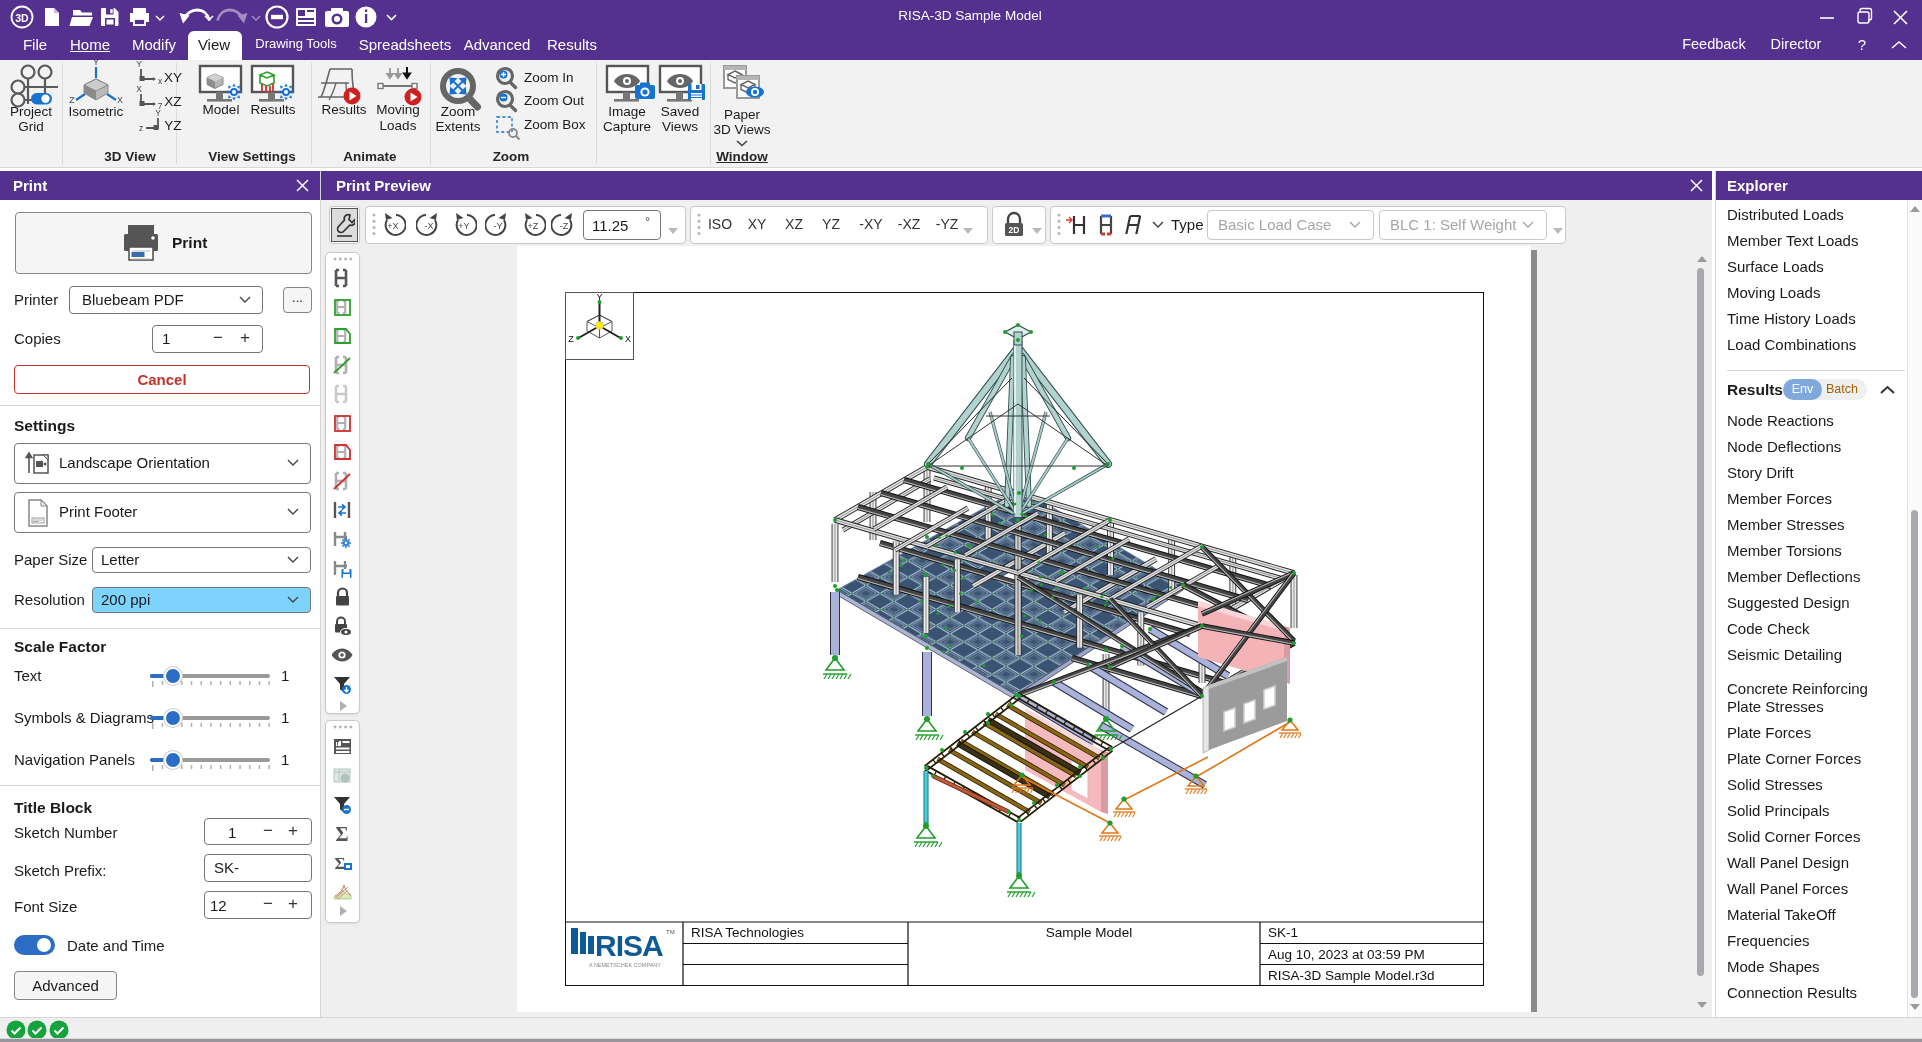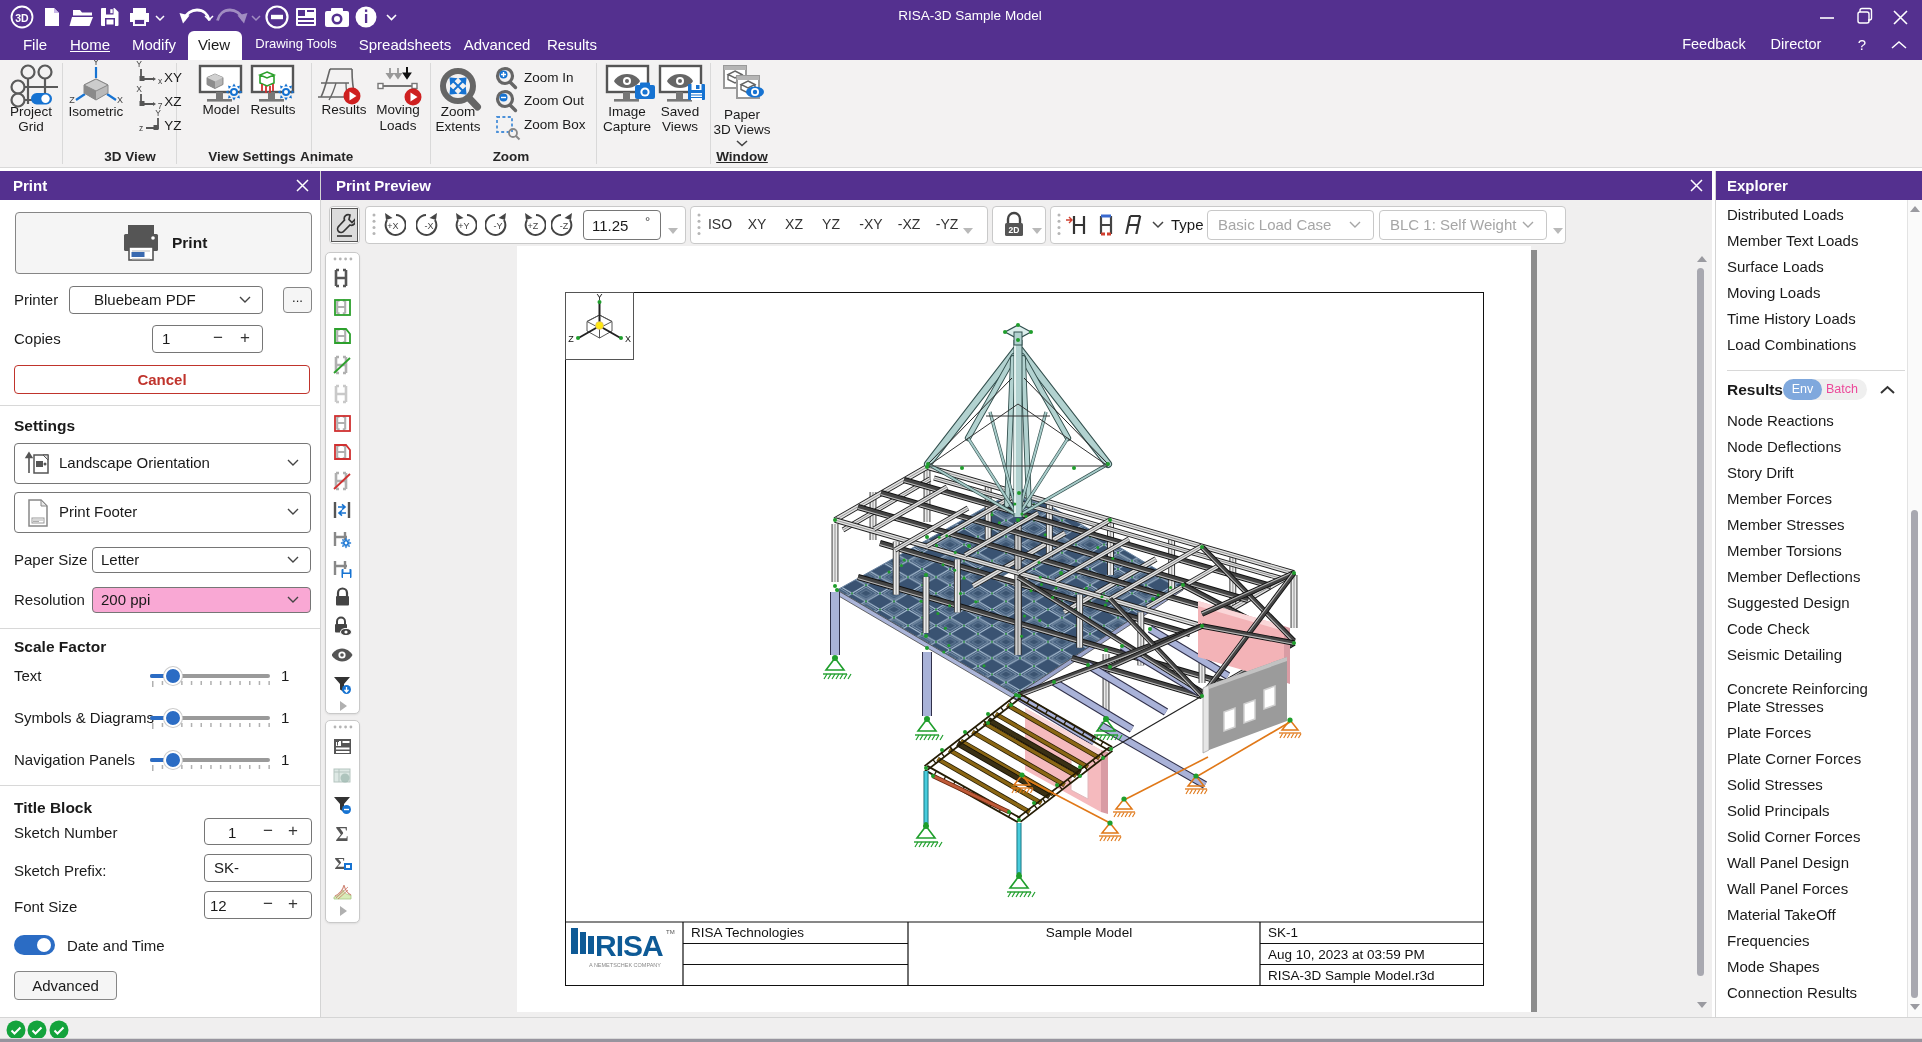--- a/index.html
+++ b/index.html
@@ -89,21 +89,21 @@
   </svg>
 <div class="abs" style="left:0;top:60px;width:1922px;height:108px;background:#f3f2f2;border-bottom:1px solid #d9d9d9;"></div>
 <div class="abs" style="left:62px;top:63px;width:1px;height:101px;background:#d9d9d9;"></div>
 <div class="abs" style="left:176px;top:63px;width:1px;height:101px;background:#d9d9d9;"></div>
 <div class="abs" style="left:311px;top:63px;width:1px;height:101px;background:#d9d9d9;"></div>
 <div class="abs" style="left:430px;top:63px;width:1px;height:101px;background:#d9d9d9;"></div>
 <div class="abs" style="left:596px;top:63px;width:1px;height:101px;background:#d9d9d9;"></div>
 <div class="abs" style="left:710px;top:63px;width:1px;height:101px;background:#d9d9d9;"></div>
 <div class="abs" style="left:60px;top:149px;width:140px;text-align:center;font-size:13.5px;font-weight:bold;color:#262626;">3D View</div>
 <div class="abs" style="left:182px;top:149px;width:140px;text-align:center;font-size:13.5px;font-weight:bold;color:#262626;">View Settings</div>
-<div class="abs" style="left:300px;top:149px;width:140px;font-size:13.5px;font-weight:bold;color:#262626;">Animate</div>
+<div class="abs" style="left:300px;top:149px;width:140px;text-align:center;font-size:13.5px;font-weight:bold;color:#262626;">Animate</div>
 <div class="abs" style="left:441px;top:149px;width:140px;text-align:center;font-size:13.5px;font-weight:bold;color:#262626;">Zoom</div>
 <div class="abs" style="left:672px;top:149px;width:140px;text-align:center;font-size:13.5px;font-weight:bold;color:#262626;text-decoration:underline;">Window</div>
 <svg class="abs" style="left:0;top:60px" width="780" height="90" viewBox="0 0 780 90">
 <g id="projgrid" fill="none" stroke="#5a5a5a" stroke-width="2.2">
  <circle cx="28" cy="12" r="6.5"></circle>
       <circle cx="45" cy="12" r="6.5"></circle>
       <circle cx="18" cy="27" r="6.5"></circle>
       <circle cx="18" cy="40" r="6.5"></circle>
  <path d="M28 18 v26 M45 18 v22 M24 27 h34 M24 40 h8"></path>
  <rect x="31" y="33" width="21" height="11.5" rx="5.7" fill="#1673d2" stroke="none"></rect>
@@ -275,21 +275,21 @@
 <svg class="abs" style="left:120px;top:222px" width="42" height="42" viewBox="0 0 42 42">
  <rect x="8" y="3" width="26" height="9" fill="#555"></rect>
  <rect x="4" y="12" width="34" height="17" rx="1.5" fill="#555"></rect>
  <circle cx="33" cy="16" r="1.8" fill="#fff"></circle>
  <rect x="9" y="25" width="24" height="13" fill="#fff" stroke="#555" stroke-width="1.6"></rect>
  <rect x="11.5" y="30" width="13" height="5" fill="#3a6ab0"></rect>
  <path d="M12 29 h18 M12 37 h18" stroke="#bbb" stroke-width="1"></path>
 </svg>
 <div class="abs" style="left:172px;top:234px;font-size:15.5px;font-weight:bold;color:#1a1a1a;">Print</div>
 <div class="itm" style="left:14px;top:291px;">Printer</div>
-<div class="abs" style="left:69px;top:286px;width:194px;height:28px;background:#fff;border:1px solid #767676;border-radius:4px;font-size:15px;color:#1a1a1a;line-height:26px;padding-left:24px;">Bluebeam PDF</div>
+<div class="abs" style="left:69px;top:286px;width:194px;height:28px;background:#fff;border:1px solid #767676;border-radius:4px;font-size:15px;color:#1a1a1a;line-height:26px;padding-left:12px;">Bluebeam PDF</div>
 <svg class="abs" style="left:238px;top:294px" width="14" height="12">
     <path d="M2 3 l5 5 l5 -5" stroke="#444" stroke-width="1.4" fill="none"></path>
   </svg>
 <div class="abs" style="left:283px;top:287px;width:29px;height:26px;background:#f5f5f5;border:1px solid #868686;border-radius:4px;text-align:center;font-size:13px;color:#1a1a1a;line-height:20px;">...</div>
 <div class="itm" style="left:14px;top:330px;">Copies</div>
 <div class="abs" style="left:152px;top:325px;width:111px;height:28px;background:#fff;border:1px solid #767676;border-radius:4px;"></div>
 <div class="abs" style="left:162px;top:330px;font-size:15px;color:#1a1a1a;">1</div>
 <div class="abs" style="left:213px;top:328px;font-size:17px;color:#333;">−</div>
 <div class="abs" style="left:240px;top:328px;font-size:17px;color:#333;">+</div>
 <div class="abs" style="left:14px;top:365px;width:296px;height:29px;background:#fff;border:1px solid #c0342c;border-radius:4px;text-align:center;line-height:27px;font-size:15px;font-weight:bold;color:#c0342c;">Cancel</div>
@@ -317,21 +317,21 @@
 <div class="abs" style="left:59px;top:503px;font-size:15px;color:#1a1a1a;">Print Footer</div>
 <svg class="abs" style="left:286px;top:506px" width="14" height="12">
     <path d="M2 3 l5 5 l5 -5" stroke="#444" stroke-width="1.4" fill="none"></path>
   </svg>
 <div class="itm" style="left:14px;top:551px;">Paper Size</div>
 <div class="abs" style="left:92px;top:547px;width:219px;height:26px;background:#fff;border:1px solid #767676;border-radius:4px;font-size:15px;color:#1a1a1a;line-height:24px;padding-left:8px;">Letter</div>
 <svg class="abs" style="left:286px;top:554px" width="14" height="12">
     <path d="M2 3 l5 5 l5 -5" stroke="#444" stroke-width="1.4" fill="none"></path>
   </svg>
 <div class="itm" style="left:14px;top:591px;">Resolution</div>
-<div class="abs" style="left:92px;top:587px;width:219px;height:26px;background:#f9a8d4;border:1px solid #767676;border-radius:4px;font-size:15px;color:#1a1a1a;line-height:24px;padding-left:8px;">200 ppi</div>
+<div class="abs" style="left:92px;top:587px;width:219px;height:26px;background:#7dd3fc;border:1px solid #767676;border-radius:4px;font-size:15px;color:#1a1a1a;line-height:24px;padding-left:8px;">200 ppi</div>
 <svg class="abs" style="left:286px;top:594px" width="14" height="12">
     <path d="M2 3 l5 5 l5 -5" stroke="#444" stroke-width="1.4" fill="none"></path>
   </svg>
 <div class="abs" style="left:0px;top:628px;width:320px;height:1px;background:#d8d8d8;"></div>
 <div class="abs" style="left:14px;top:638px;font-size:15.5px;font-weight:bold;color:#1a1a1a;">Scale Factor</div>
 <div class="itm" style="left:14px;top:667px;">Text</div>
 <div class="abs" style="left:150px;top:674px;width:120px;height:4px;background:#9a9a9a;border-radius:2px;"></div>
 <div class="abs" style="left:150px;top:674px;width:17px;height:4px;background:#2b6cc4;border-radius:2px;"></div>
 <svg class="abs" style="left:150px;top:681px" width="126" height="8">
     <rect x="2.0" y="0" width="1.5" height="6" fill="#b0b0b0"></rect>
@@ -414,21 +414,21 @@
 <div class="itm" style="left:1727px;top:206px;">Distributed Loads</div>
 <div class="itm" style="left:1727px;top:232px;">Member Text Loads</div>
 <div class="itm" style="left:1727px;top:258px;">Surface Loads</div>
 <div class="itm" style="left:1727px;top:284px;">Moving Loads</div>
 <div class="itm" style="left:1727px;top:310px;">Time History Loads</div>
 <div class="itm" style="left:1727px;top:336px;">Load Combinations</div>
 <div class="abs" style="left:1727px;top:370px;width:178px;height:1px;background:#d8d8d8;"></div>
 <div class="abs" style="left:1727px;top:381px;font-size:15.5px;font-weight:bold;color:#1a1a1a;">Results</div>
 <div class="abs" style="left:1783px;top:379px;width:84px;height:21px;background:#efefef;border-radius:11px;"></div>
 <div class="abs" style="left:1783px;top:379px;width:39px;height:21px;background:#7fa8dd;border-radius:11px;text-align:center;line-height:21px;font-size:12.5px;color:#fff;">Env</div>
-<div class="abs" style="left:1822px;top:379px;width:40px;height:21px;text-align:center;line-height:21px;font-size:12.5px;color:#ec4899;">Batch</div>
+<div class="abs" style="left:1822px;top:379px;width:40px;height:21px;text-align:center;line-height:21px;font-size:12.5px;color:#a16207;">Batch</div>
 <svg class="abs" style="left:1879px;top:384px" width="17" height="11">
     <path d="M2 9 l6.5 -6 l6.5 6" stroke="#333" stroke-width="2" fill="none"></path>
   </svg>
 <div class="itm" style="left:1727px;top:412px;">Node Reactions</div>
 <div class="itm" style="left:1727px;top:438px;">Node Deflections</div>
 <div class="itm" style="left:1727px;top:464px;">Story Drift</div>
 <div class="itm" style="left:1727px;top:490px;">Member Forces</div>
 <div class="itm" style="left:1727px;top:516px;">Member Stresses</div>
 <div class="itm" style="left:1727px;top:542px;">Member Torsions</div>
 <div class="itm" style="left:1727px;top:568px;">Member Deflections</div>

